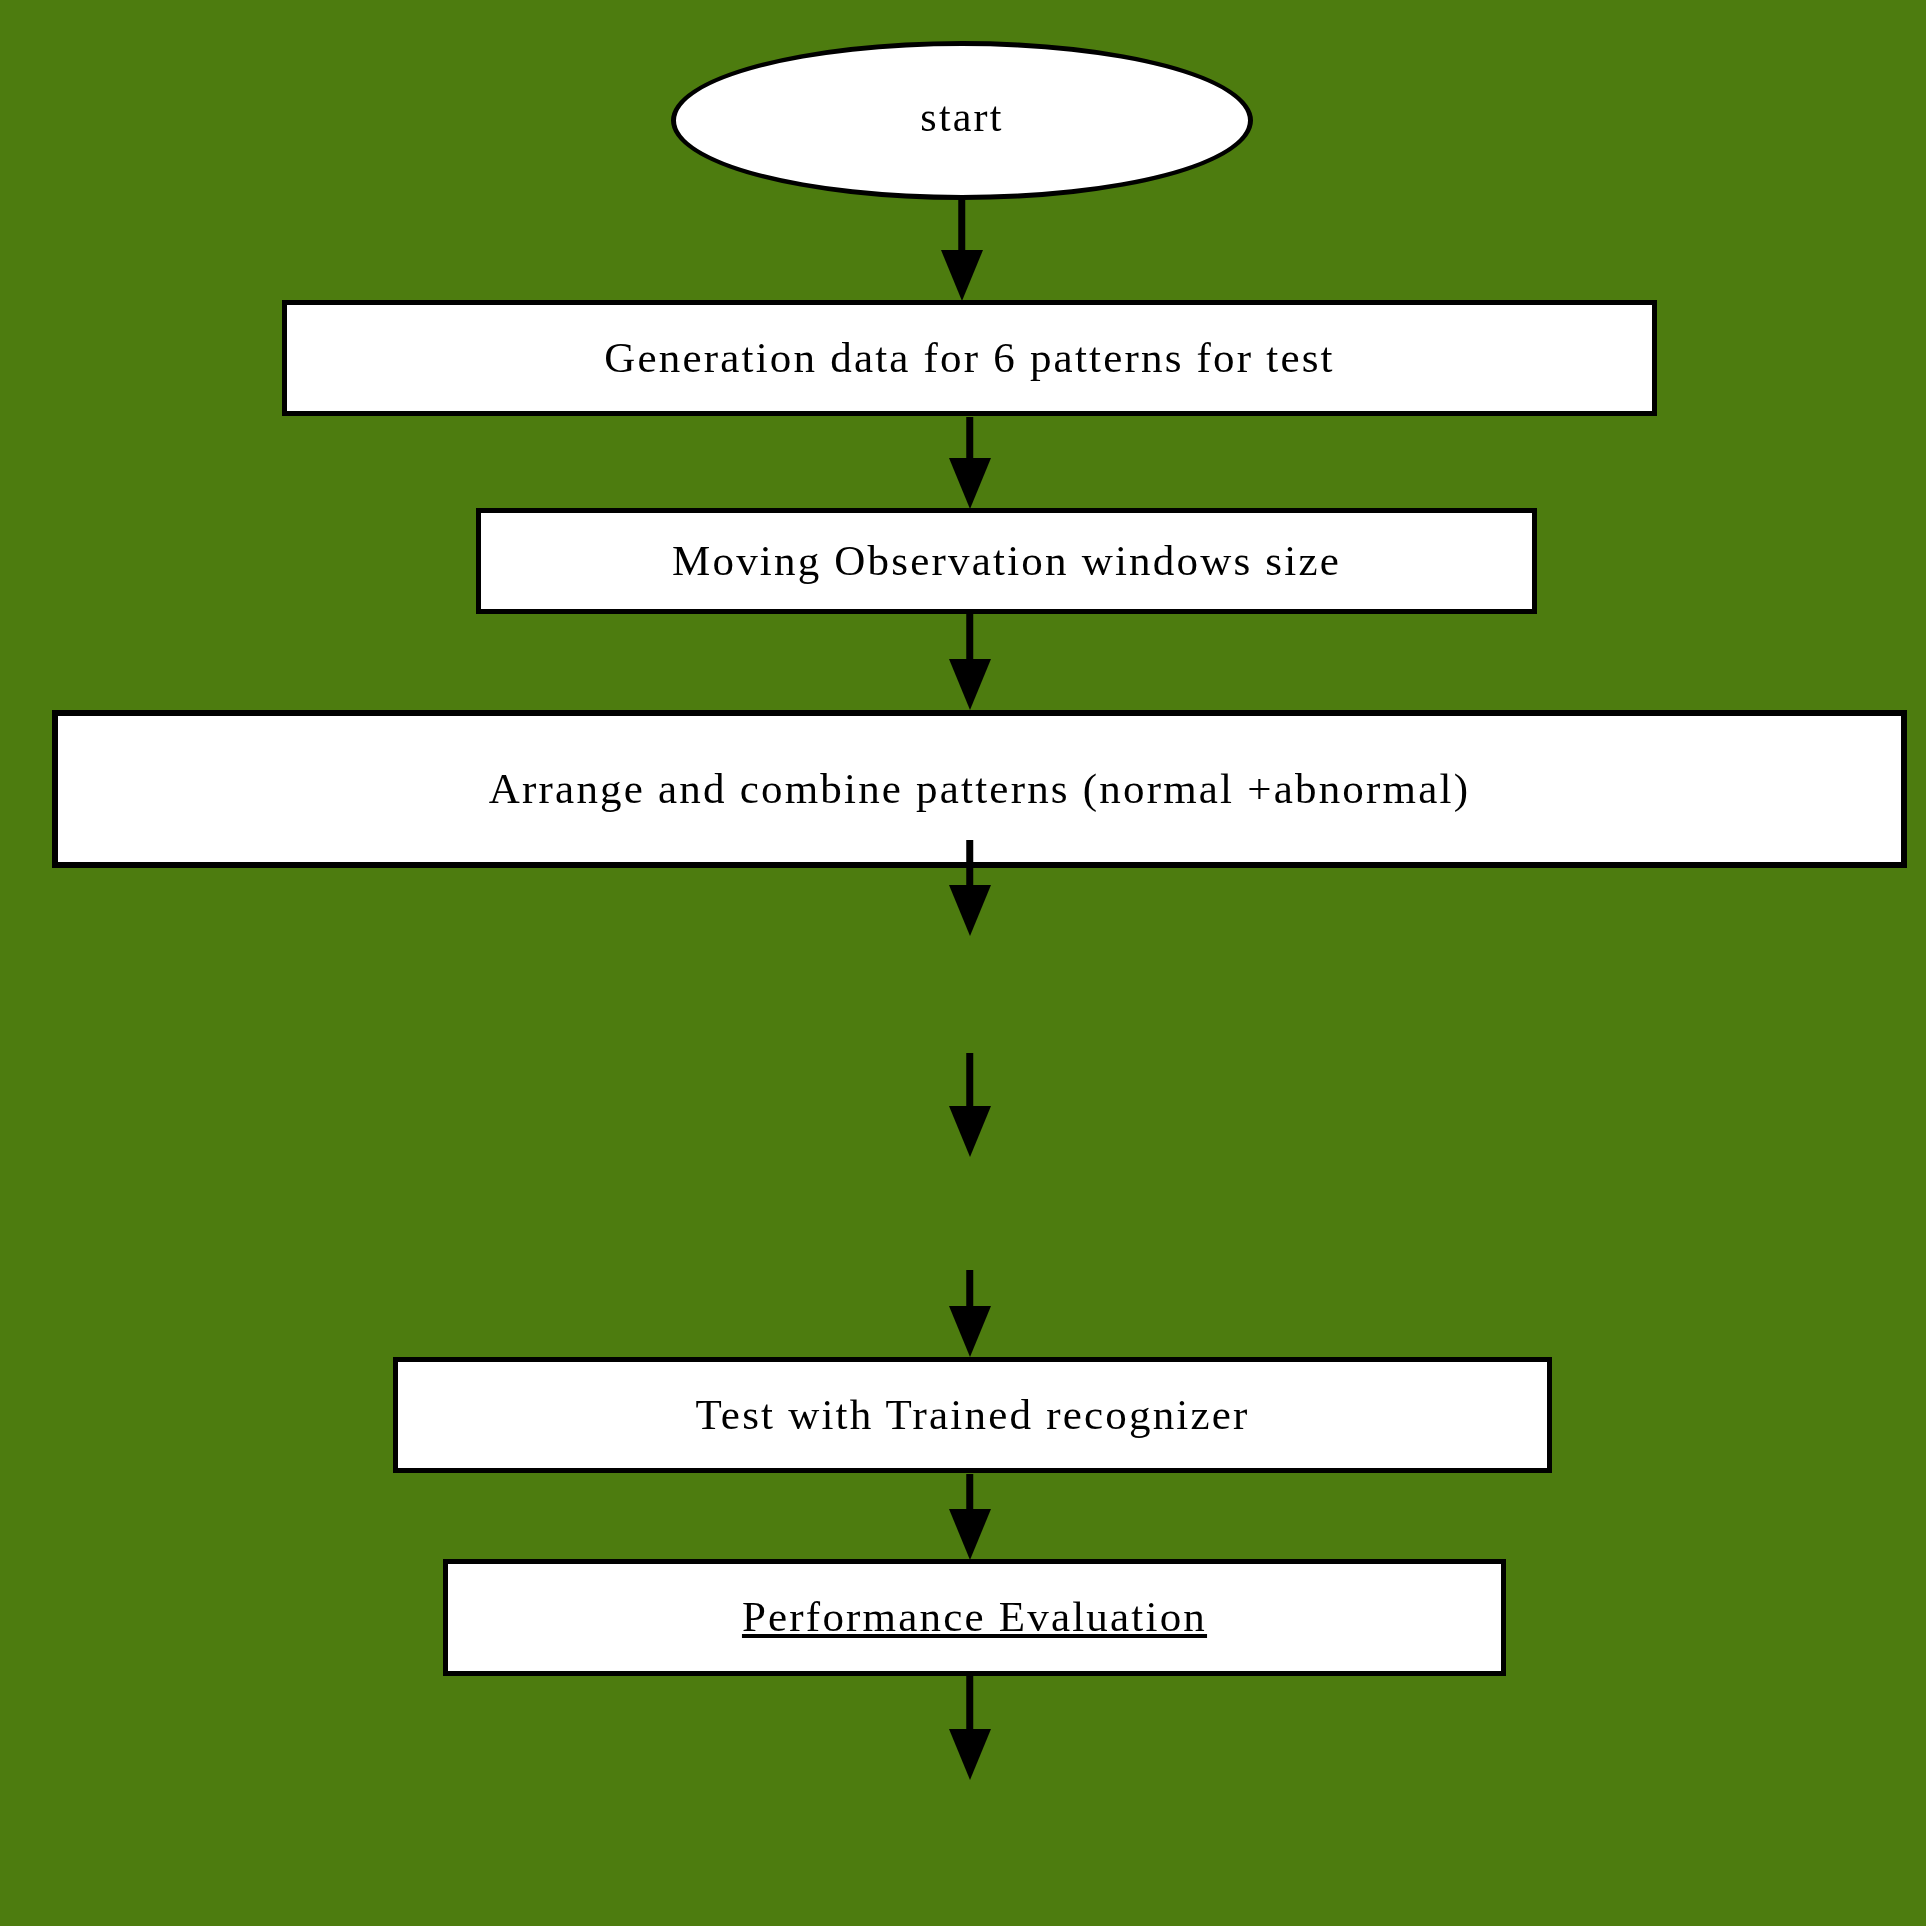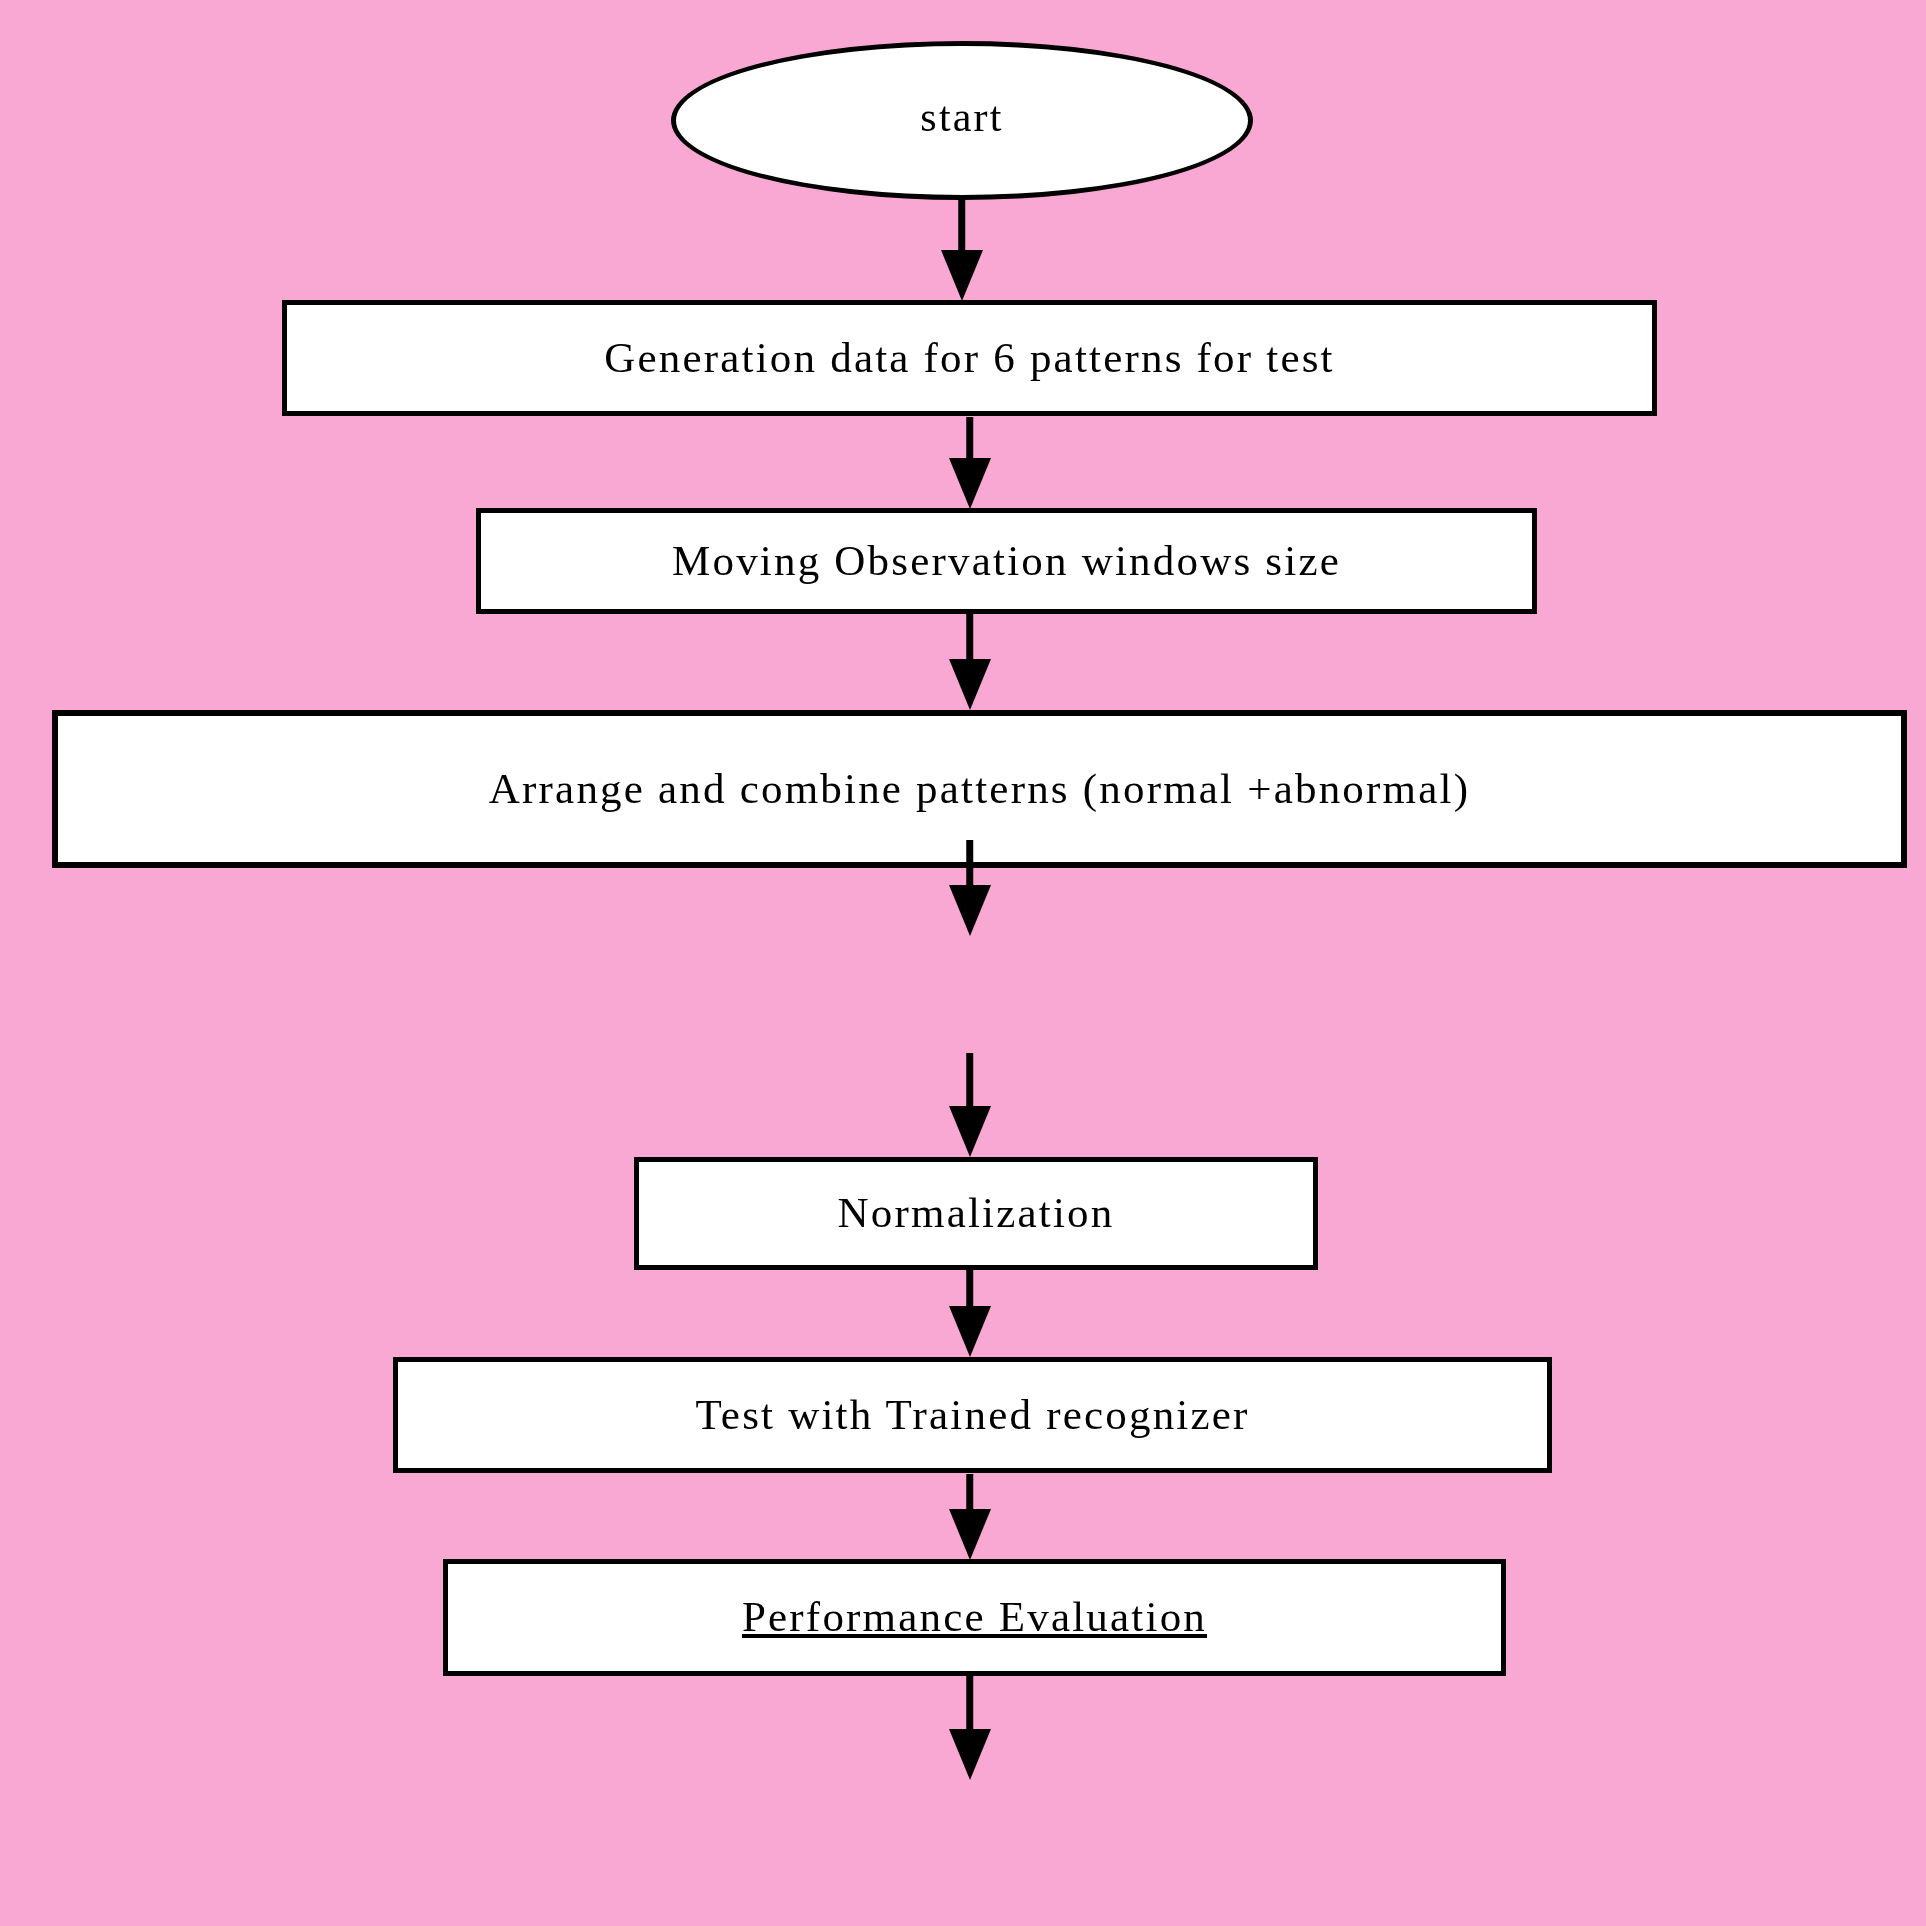--- a/index.html
+++ b/index.html
@@ -4,21 +4,21 @@
 <style>
   html, body {
     margin: 0;
     padding: 0;
     background: #ffffff;
   }
   .canvas {
     position: relative;
     width: 1926px;
     height: 1926px;
-    background: #f9a8d4;
+    background: #4d7c0f;
     font-family: "Liberation Serif", "DejaVu Serif", serif;
     color: #000000;
     overflow: hidden;
   }
   .node {
     position: absolute;
     box-sizing: border-box;
     display: flex;
     align-items: center;
     justify-content: center;
@@ -124,23 +124,20 @@
     <div class="shaft"></div>
     <div class="head"></div>
   </div>
 
 
   <div class="arrow a5">
     <div class="shaft"></div>
     <div class="head"></div>
   </div>
 
-  <div class="node process n-5">
-    <span>Normalization</span>
-  </div>
 
   <div class="arrow a6">
     <div class="shaft"></div>
     <div class="head"></div>
   </div>
 
   <div class="node process n-6">
     <span>Test with Trained recognizer</span>
   </div>
 

